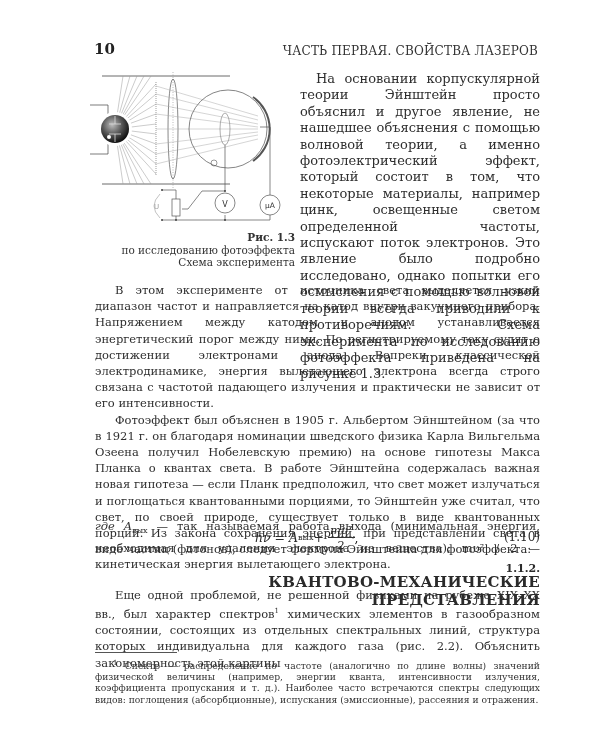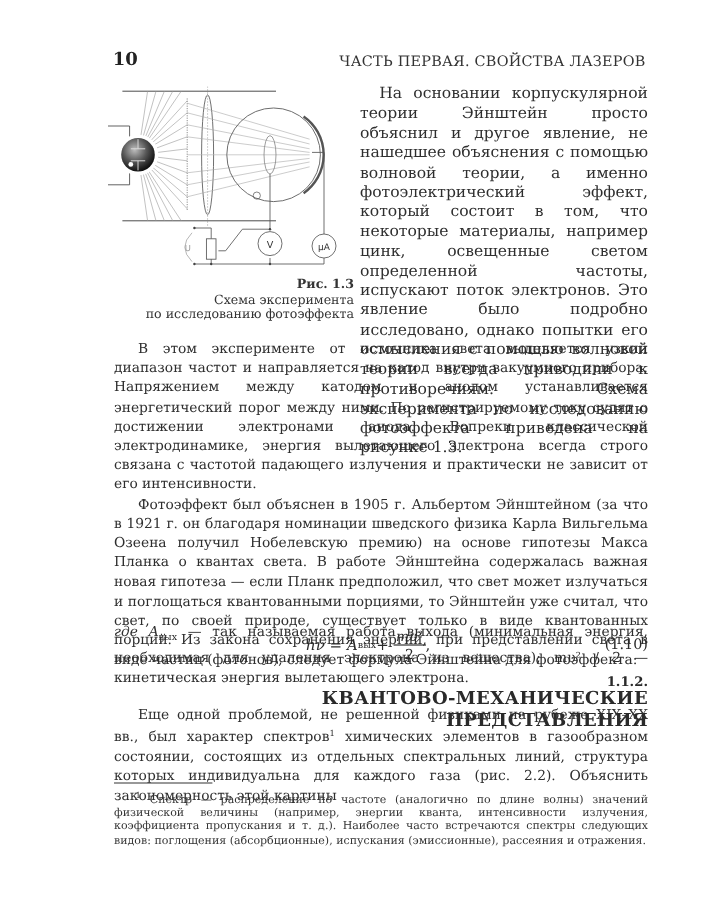--- a/index.html
+++ b/index.html
@@ -137,22 +137,22 @@
 
     <circle cx="180" cy="133" r="10" fill="#fff" stroke="#555" stroke-width="0.7"></circle>
     <text x="180" y="136" font-size="7.5" text-anchor="middle" fill="#333" font-family="DejaVu Sans, sans-serif">μA</text>
 
     <path d="M70,122 Q58,134 70,146" fill="none" stroke="#999" stroke-width="0.6"></path>
     <text x="64" y="137" font-size="7" fill="#999" font-family="DejaVu Sans, sans-serif">U</text>
   </svg>
 
   <div class="caption">
     <div class="cap-num">Рис. 1.3</div>
+    <div>по исследованию фотоэффекта</div>
     <div>Схема эксперимента</div>
-    <div>по исследованию фотоэффекта</div>
   </div>
 
   <div class="side-text">
     <p>На основании корпускулярной теории Эйнштейн просто объяснил и другое явление, не нашедшее объяснения с помощью волновой теории, а именно фотоэлектрический эффект, который состоит в том, что некоторые материалы, например цинк, освещенные светом определенной частоты, испускают поток электронов. Это явление было подробно исследовано, однако попытки его осмысления с помощью волновой теории всегда приводили к противоречиям. Схема эксперимента по исследованию фотоэффекта приведена на рисунке 1.3.</p>
   </div>
 
   <div class="body-text bt1">
     <p>В этом эксперименте от источника света выделяется узкий диапазон частот и направляется на катод внутри вакуумного прибора. Напряжением между катодом и анодом устанавливается энергетический порог между ними. По регистрируемому току судят о достижении электронами анода. Вопреки классической электродинамике, энергия вылетающего электрона всегда строго связана с частотой падающего излучения и практически не зависит от его интенсивности.</p>
     <p>Фотоэффект был объяснен в 1905 г. Альбертом Эйнштейном (за что в 1921 г. он благодаря номинации шведского физика Карла Вильгельма Озеена получил Нобелевскую премию) на основе гипотезы Макса Планка о квантах света. В работе Эйнштейна содержалась важная новая гипотеза — если Планк предположил, что свет может излучаться и поглощаться квантованными порциями, то Эйнштейн уже считал, что свет, по своей природе, существует только в виде квантованных порций. Из закона сохранения энергии, при представлении света в виде частиц (фотонов), следует формула Эйнштейна для фотоэффекта:</p>
   </div>

